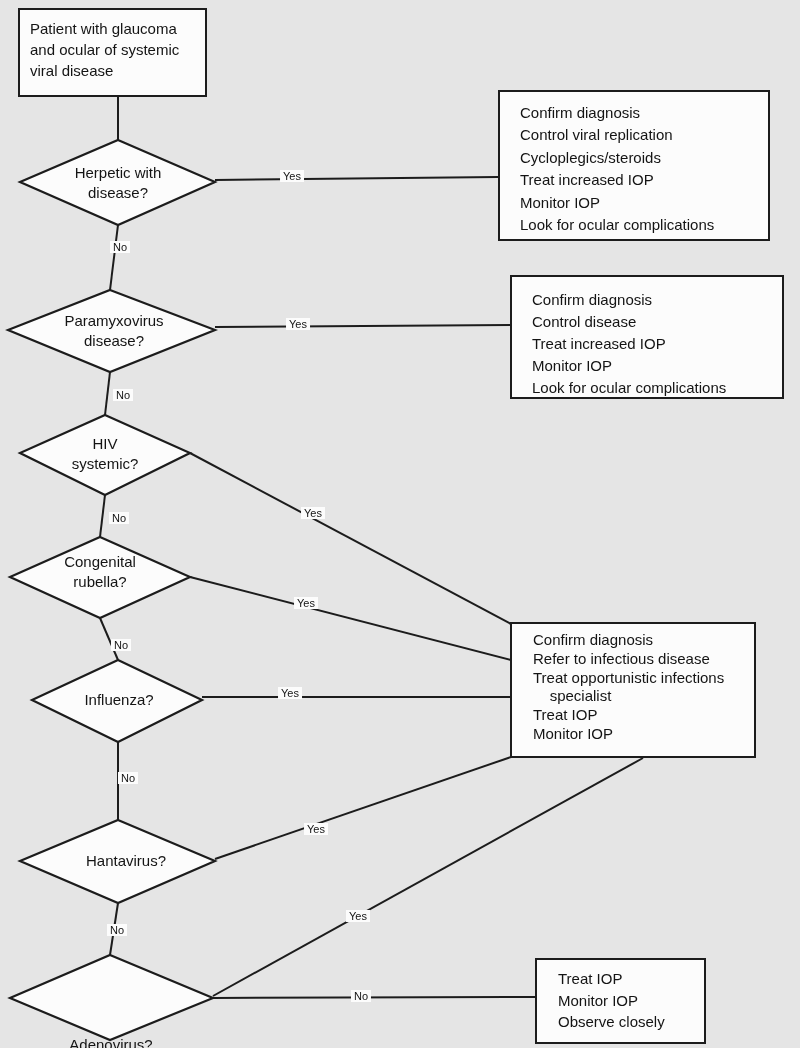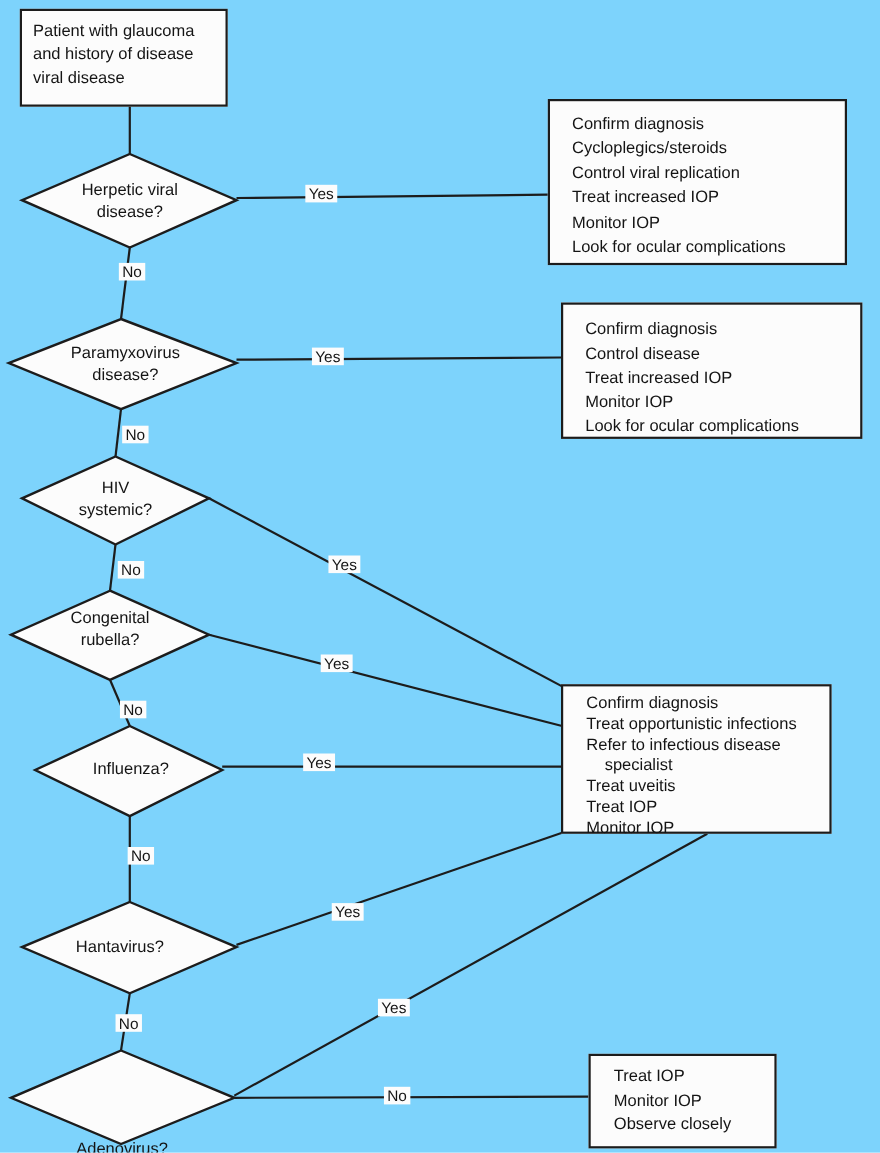--- a/index.html
+++ b/index.html
@@ -1,19 +1,19 @@
 <!DOCTYPE html>
 <html><head>
 <meta charset="utf-8">
 <style>
   html,body{margin:0;padding:0;background:#ffffff;}
   .canvas{
     position:relative;
     width:800px;height:1048px;
-    background:#7dd3fc;
+    background:#e5e5e5;
     font-family:"Liberation Sans", sans-serif;
     color:#141414;
     overflow:hidden;
   }
   .canvas svg{position:absolute;left:0;top:0;}
   .edge{stroke:#1c1c1c;stroke-width:2;fill:none;}
   .diamond{fill:#fcfcfc;stroke:#1c1c1c;stroke-width:2.2;}
   .box{
     position:absolute;
     box-sizing:border-box;
@@ -28,21 +28,21 @@
     transform:translate(-50%,-50%);
     text-align:center;
     font-size:15px;
     line-height:20px;
     white-space:nowrap;
     z-index:3;
   }
   .elabel{
     position:absolute;
     transform:translate(-50%,-50%);
-    font-size:14px;
+    font-size:11px;
     background:#fcfcfc;
     padding:0 3px;
     z-index:3;
     white-space:nowrap;
   }
   #b-start{left:18px;top:8px;width:189px;height:89px;padding:8px 10px;line-height:21px;}
   #b-herpes{left:498px;top:90px;width:272px;height:151px;padding:10px 8px 0 20px;line-height:22.4px;}
   #b-paramyxo{left:510px;top:275px;width:274px;height:124px;padding:12px 8px 0 20px;line-height:22px;}
   #b-systemic{left:510px;top:622px;width:246px;height:136px;padding:7px 6px 0 21px;line-height:18.8px;}
   #b-adeno{left:535px;top:958px;width:171px;height:86px;padding:8px 6px 0 21px;line-height:21.5px;}
@@ -74,77 +74,76 @@
     <polygon class="diamond" points="110,290 215,330 110,372 8,330"></polygon>
     <polygon class="diamond" points="105,415 190,453 105,495 20,453"></polygon>
     <polygon class="diamond" points="100,537 190,577 100,618 10,577"></polygon>
     <polygon class="diamond" points="118,660 202,700 118,742 32,700"></polygon>
     <polygon class="diamond" points="118,820 215,861 118,903 20,861"></polygon>
     <polygon class="diamond" points="110,955 213,998 110,1040 10,998"></polygon>
   </svg>
 
   <div class="box" id="b-start">
     <div class="ln">Patient with glaucoma</div>
-    <div class="ln">and history of disease</div>
+    <div class="ln">and ocular of systemic</div>
     <div class="ln">viral disease</div>
   </div>
 
   <div class="box" id="b-herpes">
     <div class="ln">Confirm diagnosis</div>
+    <div class="ln">Control viral replication</div>
     <div class="ln">Cycloplegics/steroids</div>
-    <div class="ln">Control viral replication</div>
     <div class="ln">Treat increased IOP</div>
     <div class="ln">Monitor IOP</div>
     <div class="ln">Look for ocular complications</div>
   </div>
 
   <div class="box" id="b-paramyxo">
     <div class="ln">Confirm diagnosis</div>
     <div class="ln">Control disease</div>
     <div class="ln">Treat increased IOP</div>
     <div class="ln">Monitor IOP</div>
     <div class="ln">Look for ocular complications</div>
   </div>
 
   <div class="box" id="b-systemic">
     <div class="ln">Confirm diagnosis</div>
+    <div class="ln">Refer to infectious disease</div>
     <div class="ln">Treat opportunistic infections</div>
-    <div class="ln">Refer to infectious disease</div>
     <div class="ln">    specialist</div>
-    <div class="ln">Treat uveitis</div>
     <div class="ln">Treat IOP</div>
     <div class="ln">Monitor IOP</div>
   </div>
 
   <div class="box" id="b-adeno">
     <div class="ln">Treat IOP</div>
     <div class="ln">Monitor IOP</div>
     <div class="ln">Observe closely</div>
   </div>
 
   <div class="dlabel" style="left:118px;top:183px;">
-    <div>Herpetic viral</div>
+    <div>Herpetic with</div>
     <div>disease?</div>
   </div>
   <div class="dlabel" style="left:114px;top:331px;">
     <div>Paramyxovirus</div>
     <div>disease?</div>
   </div>
   <div class="dlabel" style="left:105px;top:454px;">
     <div>HIV</div>
     <div>systemic?</div>
   </div>
   <div class="dlabel" style="left:100px;top:572px;">
     <div>Congenital</div>
     <div>rubella?</div>
   </div>
   <div class="dlabel" style="left:119px;top:700px;">
     <div>Influenza?</div>
   </div>
-  <div class="dlabel" style="left:109px;top:861px;">
+  <div class="dlabel" style="left:126px;top:861px;">
     <div>Hantavirus?</div>
   </div>
   <div class="dlabel" style="left:111px;top:1045px;">
     <div>Adenovirus?</div>
   </div>
 
   <div class="elabel" style="left:292px;top:176px;">Yes</div>
   <div class="elabel" style="left:120px;top:247px;">No</div>
   <div class="elabel" style="left:298px;top:324px;">Yes</div>
   <div class="elabel" style="left:123px;top:395px;">No</div>

